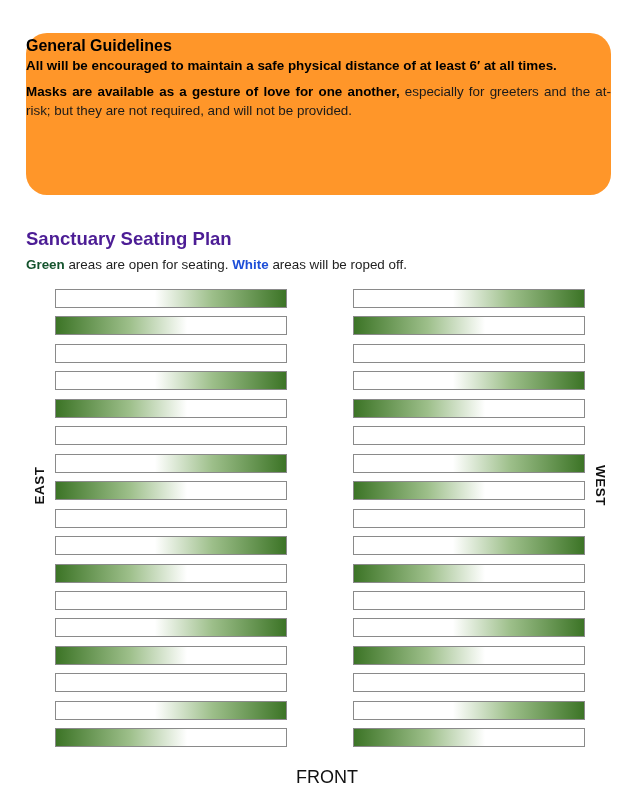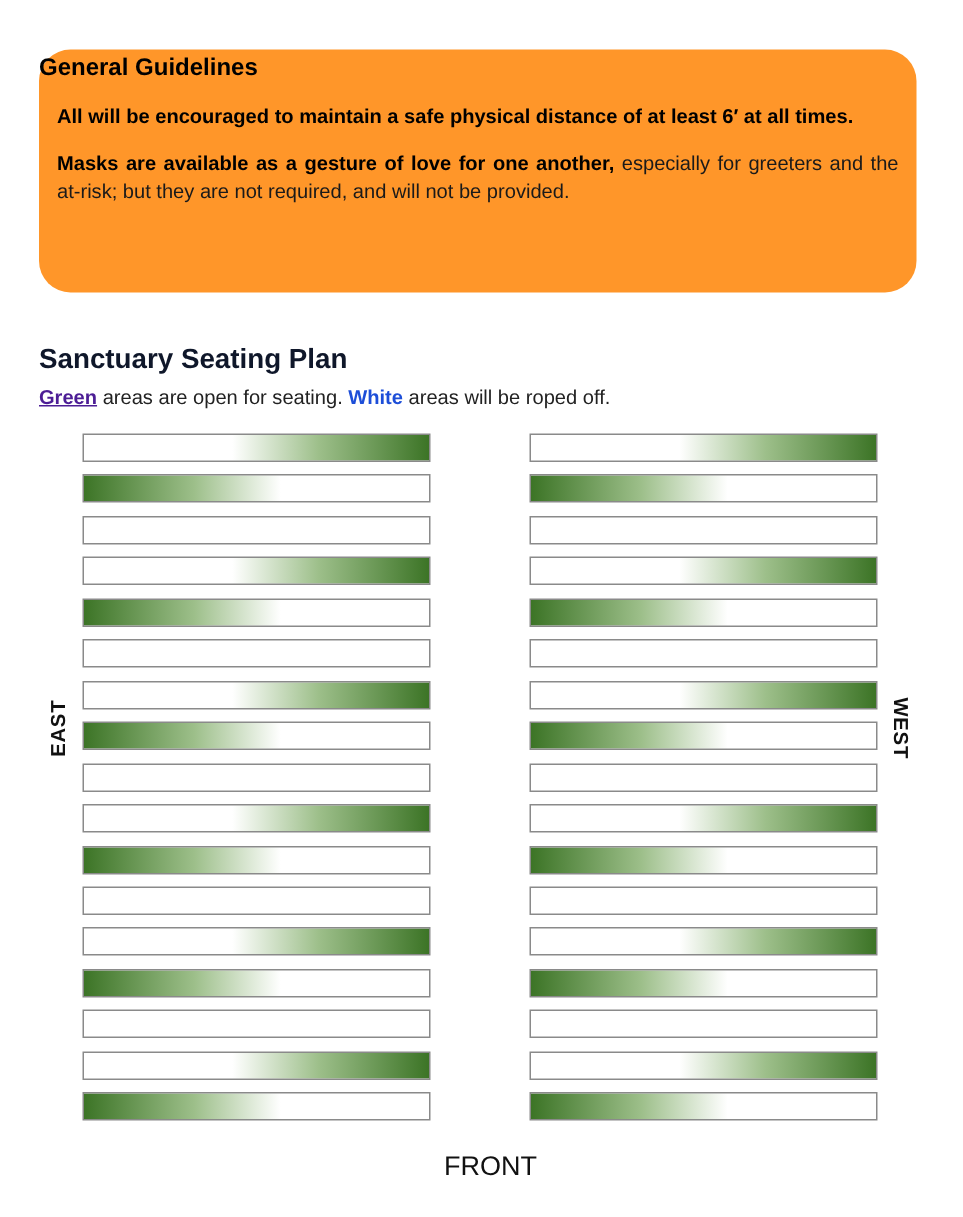--- a/index.html
+++ b/index.html
@@ -1,28 +1,28 @@
 <!DOCTYPE html>
 <html><head>
 <meta charset="utf-8">
 <style>
   html, body { margin:0; padding:0; background:#ffffff; }
   body { width:642px; height:811px; position:relative; overflow:hidden;
          font-family:"Liberation Sans", sans-serif; color:#111; }
   .notice { position:absolute; left:26px; top:33px; width:585px; height:162px;
             background:#ff9629; box-sizing:border-box; padding:3px 0 0 0;border-radius:21px; }
   .notice h2 { margin:0; font-size:16px; font-weight:bold; line-height:20px; color:#000; }
-  .notice p { margin:12px; font-size:13.4px; line-height:19px; color:#1a1a1a; text-align:justify; }
+  .notice p { margin:0; font-size:13.4px; line-height:19px; color:#1a1a1a; text-align:justify; }
   .notice p.first { font-weight:bold; margin-bottom:7px; color:#000; }
   .notice p.gap { margin-bottom:7px; }
   .notice b { color:#000; }
   .plan-title { position:absolute; left:26px; top:227px; margin:0; font-size:18.5px;
-                font-weight:bold; color:#0f172a; line-height:24px; }
+                font-weight:bold; color:#4c1d95; line-height:24px; }
   .legend { position:absolute; left:26px; top:256px; font-size:13.4px; line-height:18px; color:#222; }
-  .legend .g { color:#4c1d95; font-weight:bold;text-decoration:underline; }
+  .legend .g { color:#14532d; font-weight:bold; }
   .legend .w { color:#1d4ed8; font-weight:bold; }
   .pew { position:absolute; width:232px; height:19px; box-sizing:border-box;
          border:1px solid #8a8a8a; background:#fff; }
   .pew.right { background:linear-gradient(to right, #ffffff 0%, #ffffff 43%, #9dbf8a 68%, #3c7426 100%); }
   .pew.left { background:linear-gradient(to left, #ffffff 0%, #ffffff 43%, #9dbf8a 68%, #3c7426 100%); }
   .side-label { position:absolute; font-weight:bold; font-size:13.5px; color:#111; letter-spacing:0.5px; }
   .east { left:20px; top:478px; transform:rotate(-90deg); transform-origin:center; }
   .west { left:580px; top:478px; transform:rotate(90deg); transform-origin:center; }
   .front { position:absolute; left:296px; top:767px; font-weight:normal; font-size:18px; color:#111; }
 </style>

